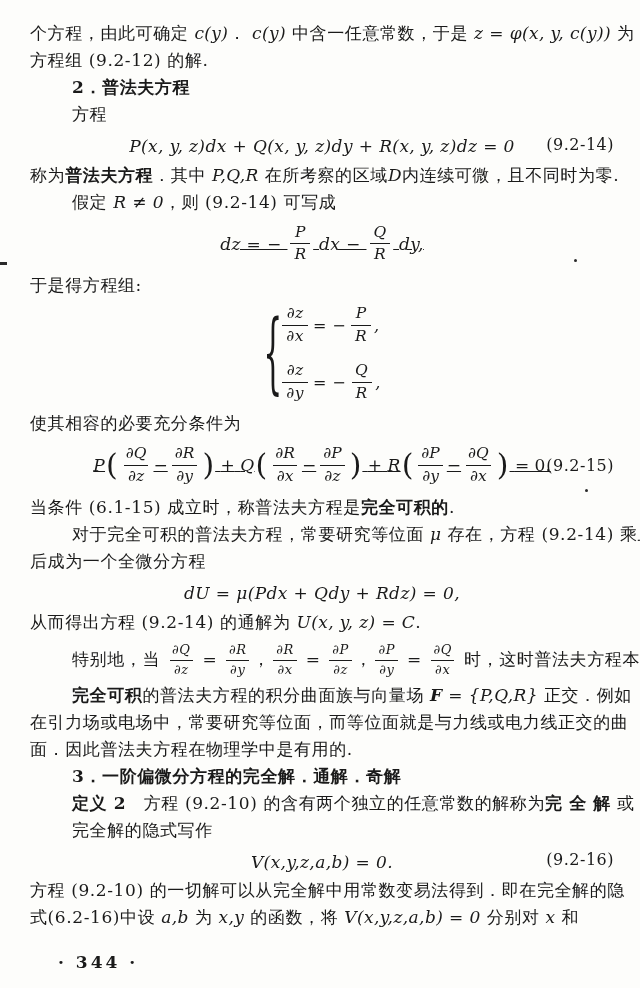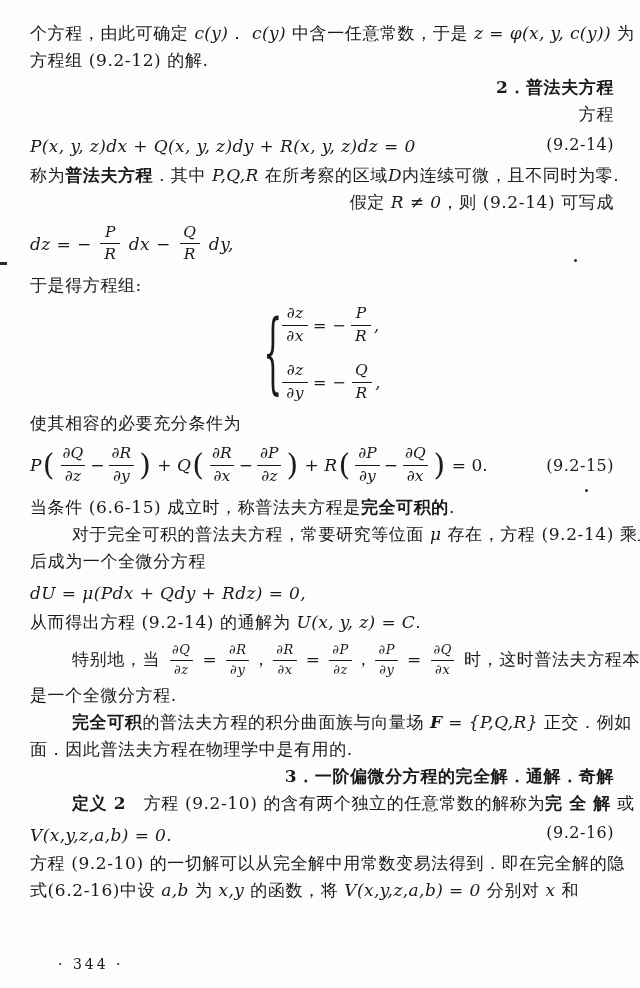--- a/index.html
+++ b/index.html
@@ -9,35 +9,35 @@
     font-family:"DejaVu Serif","Liberation Serif",serif;
     color:#1a1a1a;
   }
   .page{
     position:relative;width:640px;height:988px;box-sizing:border-box;
     padding:20px 26px 0 30px;background:#fdfdfb;overflow:hidden;
   }
   .line{
     font-size:17px;line-height:27px;letter-spacing:0.6px;white-space:nowrap;
   }
-  .ind{padding-left:42px;text-align:right;}
+  .ind{padding-left:42px;}
   .b{font-weight:700;}
   .m{font-style:italic;letter-spacing:0.4px;}
   .hd{font-weight:700;}
   
   .eq{
-    position:relative;text-align:left;font-size:17px;line-height:30px;
+    position:relative;text-align:center;font-size:17px;line-height:30px;
     white-space:nowrap;margin:1px 0;
   }
   .eq>span{vertical-align:middle;}
   .eq .tag{
     position:absolute;right:0;top:50%;transform:translateY(-50%);
     font-style:normal;font-size:16px;letter-spacing:0.5px;margin-left:40px;
   }
-  .eqfr{padding:7px 0;line-height:1;}
+  .eqfr{padding:7px 0;line-height:1;text-decoration:underline;}
   .frac{
     display:inline-flex;flex-direction:column;align-items:center;
     vertical-align:middle;margin:0 3px;font-size:15.5px;line-height:1.15;
     font-style:italic;
   }
   .frac .num{padding:0 4px 2px;}
   .frac .den{border-top:1.5px solid #1a1a1a;padding:2px 4px 0;}
   .fracsm{font-size:13px;margin:0 2px;}
   
   .syswrap{display:flex;justify-content:center;align-items:center;margin:6px 0 8px;}
@@ -50,21 +50,21 @@
   .sysrow .mid{margin:0 2px;}
   
   .bp{
     display:inline-block;font-size:30px;font-weight:400;font-style:normal;
     line-height:0;position:relative;top:-1px;margin:0 1px;
   }
   .tall{line-height:46px;}
   .tall .fracsm{vertical-align:middle;}
   .footer{
     position:absolute;left:58px;bottom:16px;
-    font-weight:400;font-size:14px;letter-spacing:3px;
+    font-weight:700;font-size:17px;letter-spacing:3px;
   }
   .artifact{position:absolute;background:#2a2a2a;}
   .a1{left:0;top:262px;width:7px;height:3px;}
   .a2{left:574px;top:259px;width:3px;height:3px;border-radius:50%;}
   .a3{left:585px;top:489px;width:3px;height:3px;border-radius:50%;}
 </style>
 </head>
 <body>
 
 <div class="page">
@@ -168,21 +168,21 @@
         <span class="den">∂y</span>
       </span><span>−</span><span class="frac">
         <span class="num">∂Q</span>
         <span class="den">∂x</span>
       </span><span class="bp">)</span>
     <span>= 0.</span>
     <span class="tag">(9.2-15)</span>
   </div>
 
   <div class="line">
-    <span>当条件 (6.6-15) 成立时，称普法夫方程是</span><span class="b">完全可积的</span><span>.</span>
+    <span>当条件 (6.1-15) 成立时，称普法夫方程是</span><span class="b">完全可积的</span><span>.</span>
   </div>
 
   <div class="line ind">
     <span>对于完全可积的普法夫方程，常要研究等位面 </span><span class="m">μ</span><span> 存在，方程 (9.2-14) 乘上 </span>
   </div>
 
   <div class="line">
     <span>后成为一个全微分方程</span>
   </div>
 
@@ -209,42 +209,45 @@
         <span class="den">∂z</span>
       </span><span>，</span><span class="frac fracsm">
         <span class="num">∂P</span>
         <span class="den">∂y</span>
       </span><span class="m"> = </span><span class="frac fracsm">
         <span class="num">∂Q</span>
         <span class="den">∂x</span>
       </span><span> 时，这时普法夫方程本身就</span>
   </div>
 
-  <div class="line">
-    <span>是一个全微分方程.</span>
-  </div>
 
   <div class="line ind">
     <span class="b">完全可积</span><span>的普法夫方程的积分曲面族与向量场 </span><span class="m b">F</span><span class="m"> = {P,Q,R}</span><span> 正交．例如</span>
   </div>
 
+  <div class="line">
+    <span>在引力场或电场中，常要研究等位面，而等位面就是与力线或电力线正交的曲</span>
+  </div>
 
   <div class="line">
     <span>面．因此普法夫方程在物理学中是有用的.</span>
   </div>
 
   <div class="line ind hd">
     <span>3．一阶偏微分方程的完全解．通解．奇解</span>
   </div>
 
   <div class="line ind">
     <span class="b">定义 2</span><span>　方程 (9.2-10) 的含有两个独立的任意常数的解称为</span><span class="b">完 全 解</span><span> 或 者</span>
   </div>
 
 
+  <div class="line ind">
+    <span>完全解的隐式写作</span>
+  </div>
 
   <div class="eq">
     <span class="m">V(x,y,z,a,b) = 0.</span>
     <span class="tag">(9.2-16)</span>
   </div>
 
   <div class="line">
     <span>方程 (9.2-10) 的一切解可以从完全解中用常数变易法得到．即在完全解的隐</span>
   </div>
 

